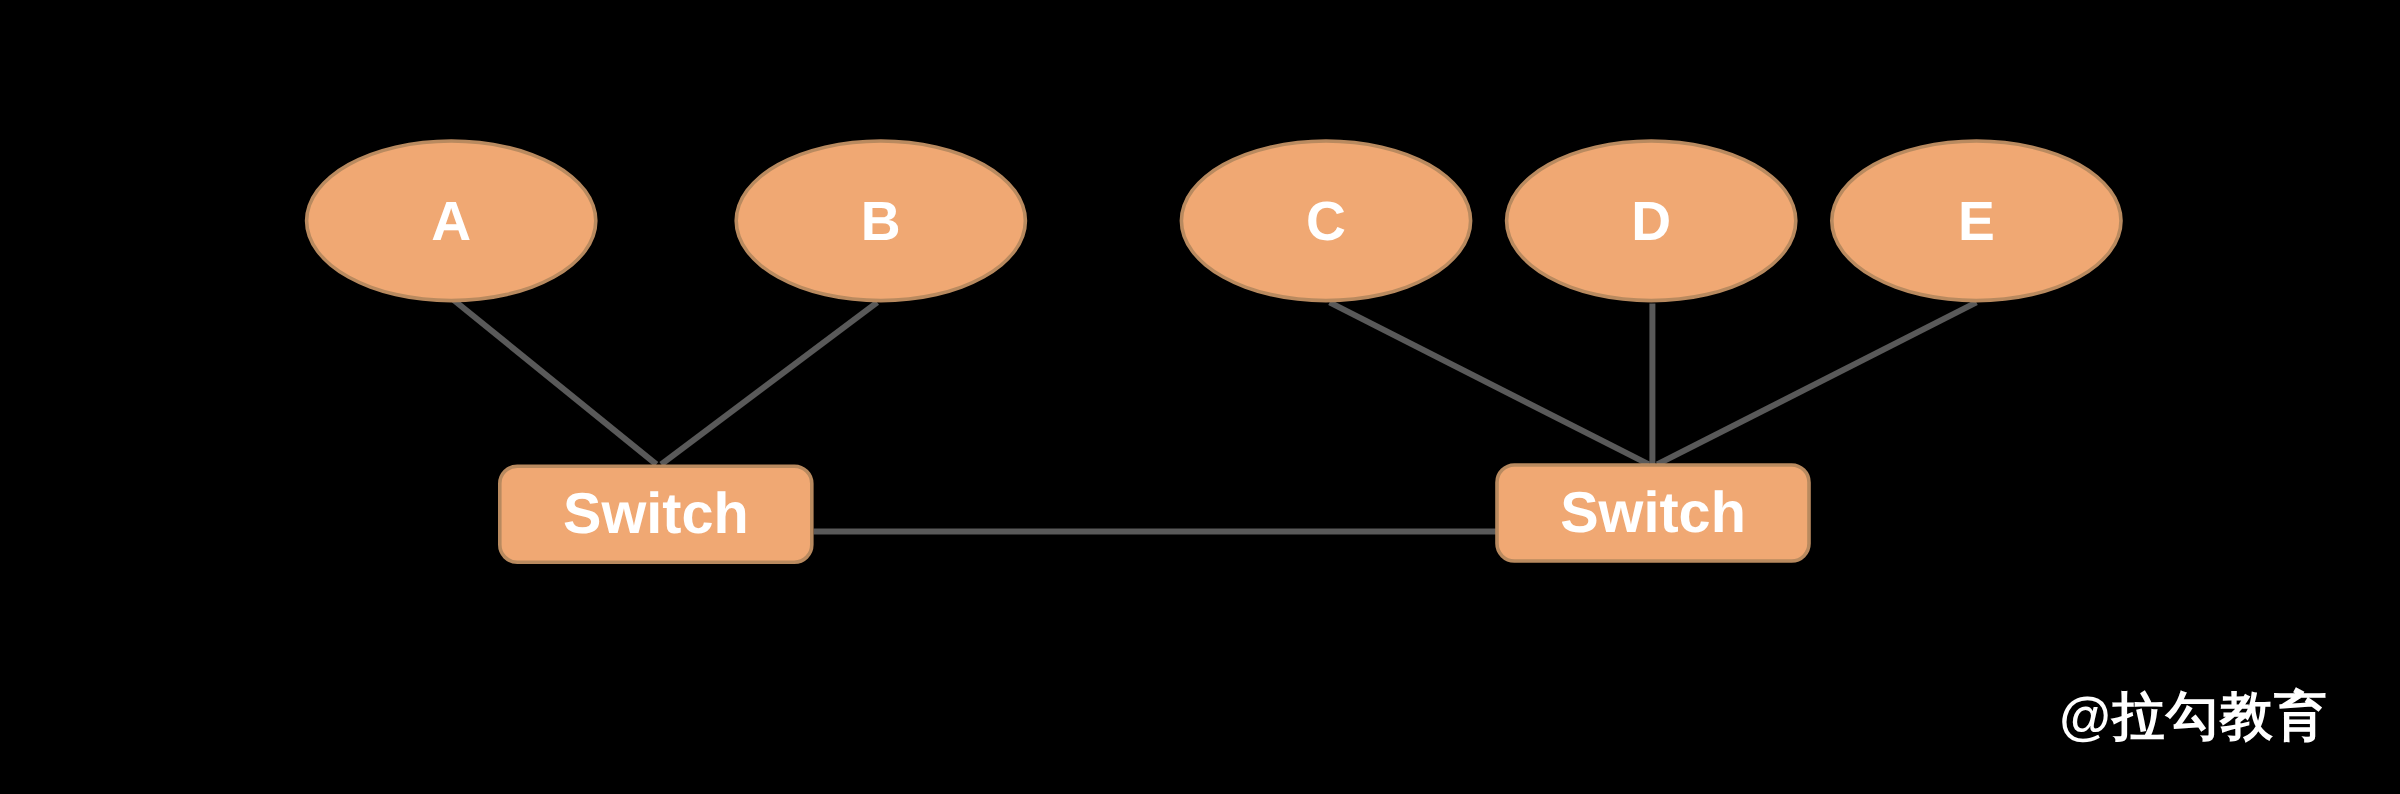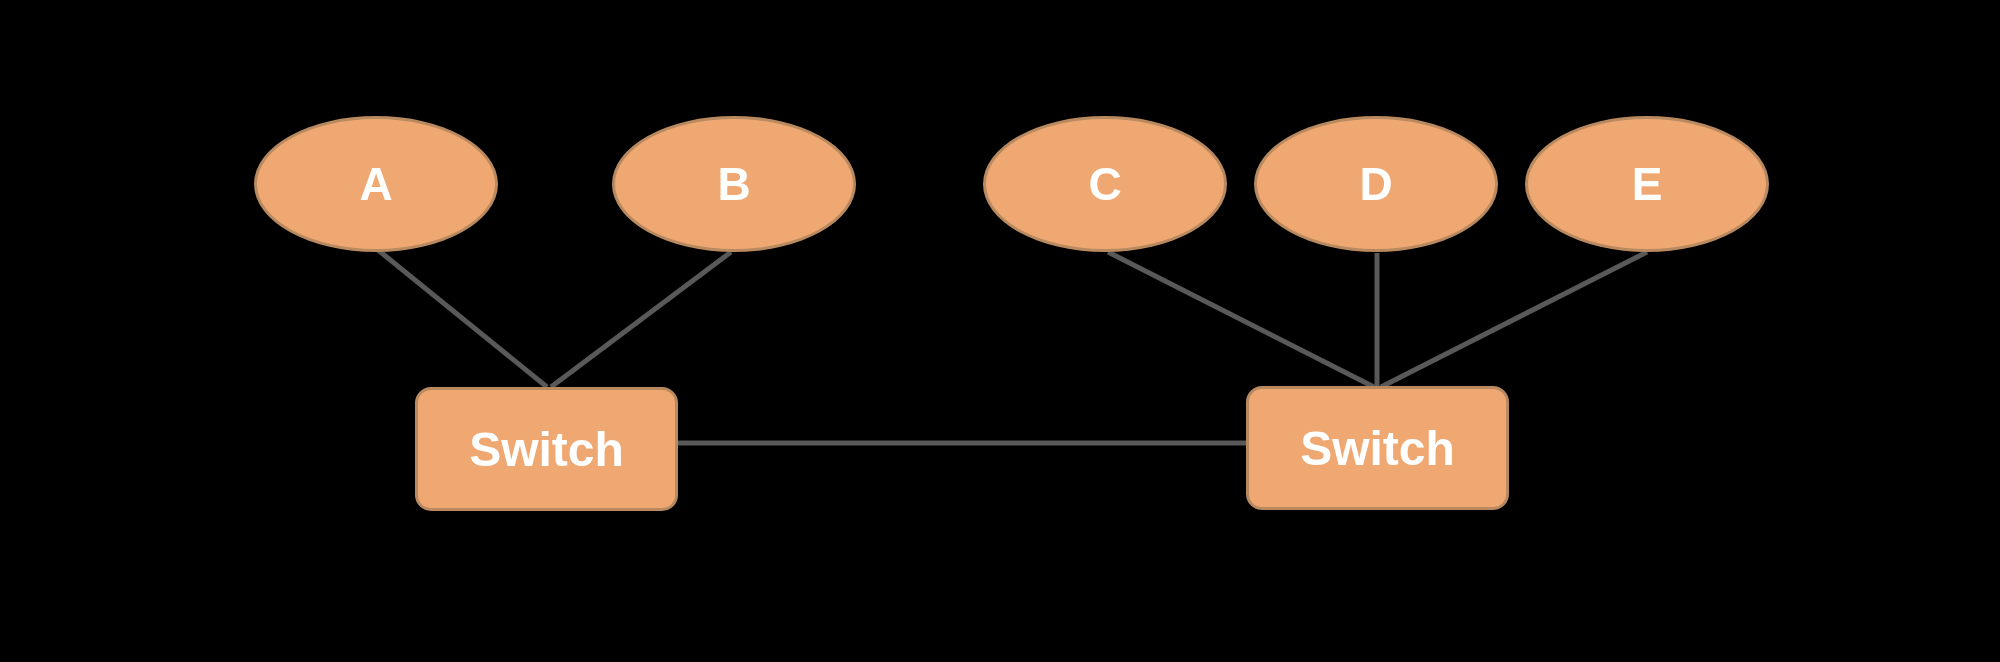--- a/index.html
+++ b/index.html
@@ -34,21 +34,21 @@
     font-weight: bold;
   }
   .host {
     width: 244px;
     height: 136px;
     border-radius: 50%;
     font-size: 46px;
   }
   .switch {
     width: 263px;
-    height: 124px;
+    height: 83px;
     border-radius: 16px;
     font-size: 48px;
   }
   #node-a { left: 254px; top: 116px; }
   #node-b { left: 612px; top: 116px; }
   #node-c { left: 983px; top: 116px; }
   #node-d { left: 1254px; top: 116px; }
   #node-e { left: 1525px; top: 116px; }
   #switch-left  { left: 415px;  top: 387px; }
   #switch-right { left: 1246px; top: 386px; }
@@ -92,14 +92,15 @@
     <span>E</span>
   </div>
 
   <div id="switch-left" class="node switch">
     <span>Switch</span>
   </div>
   <div id="switch-right" class="node switch">
     <span>Switch</span>
   </div>
 
+  <div class="watermark">@拉勾教育</div>
 
 </div>
 
 </body></html>

